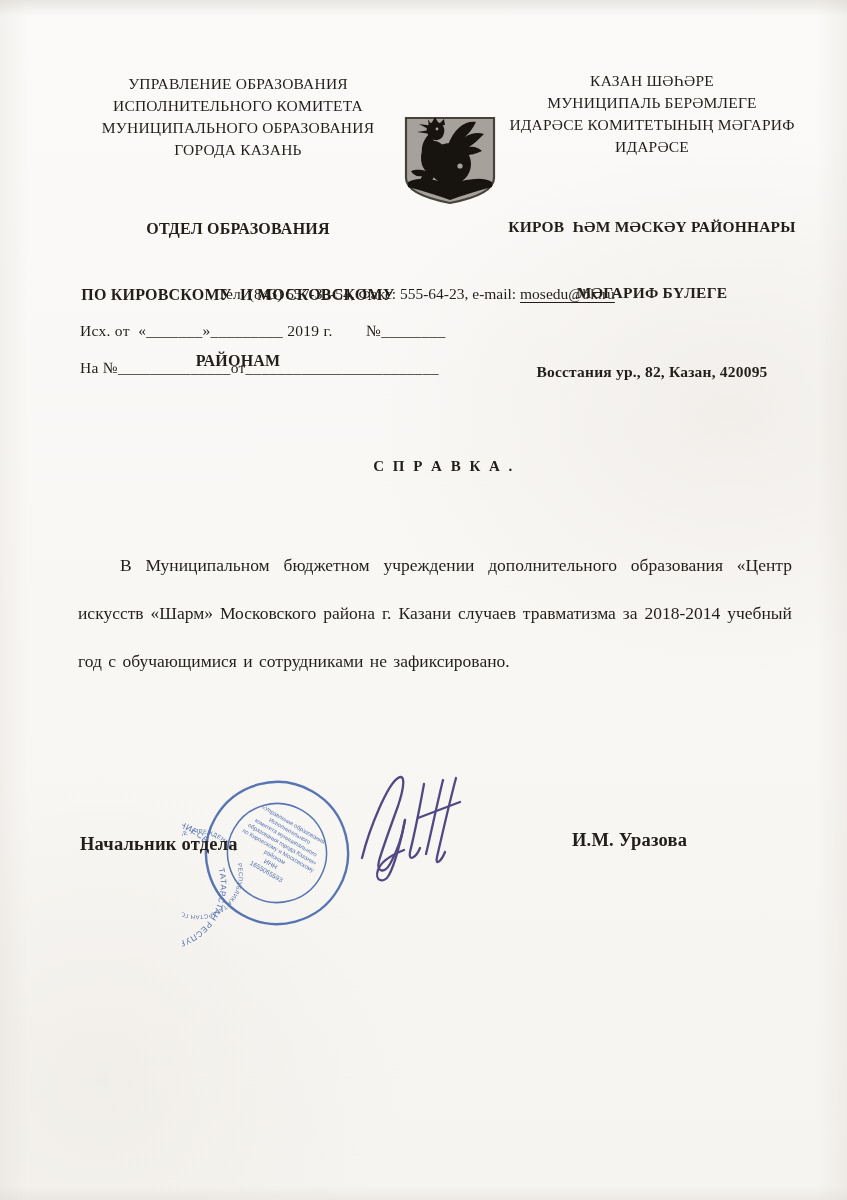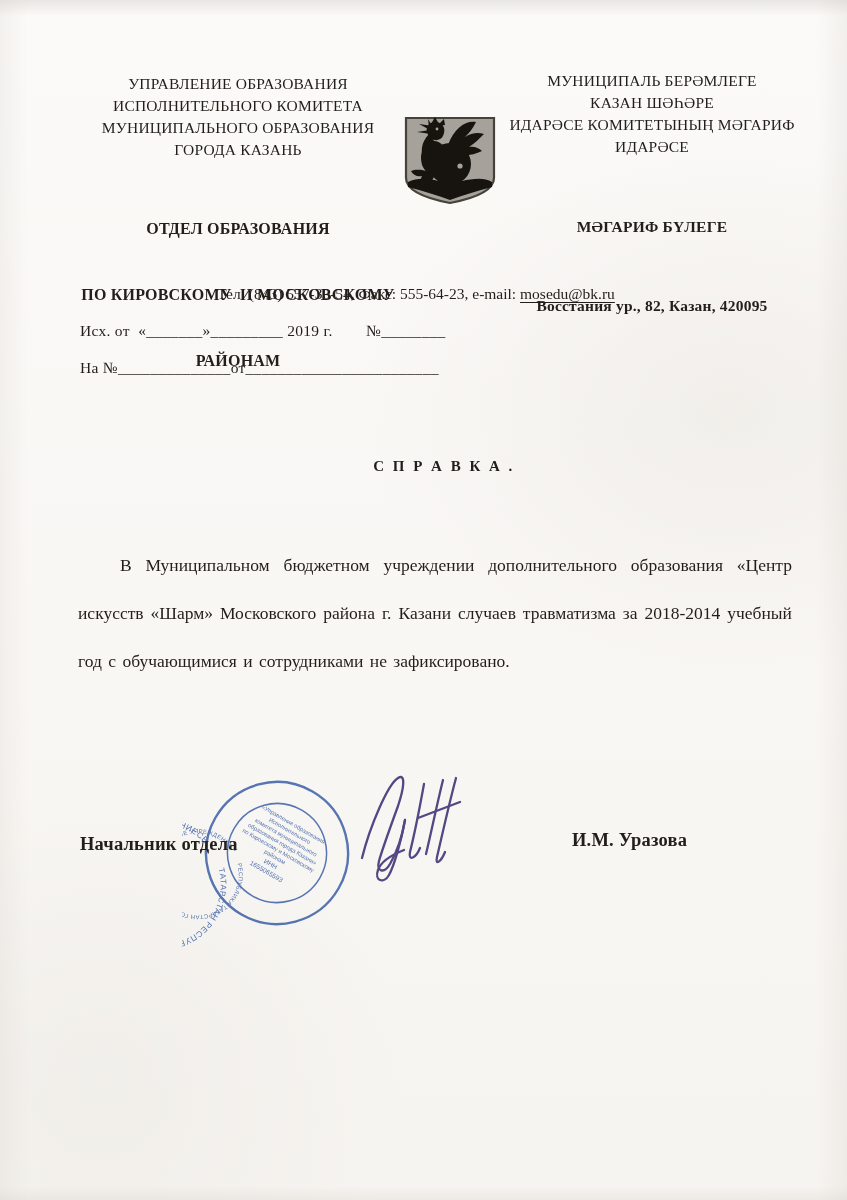--- a/index.html
+++ b/index.html
@@ -66,25 +66,26 @@
         <path d="M30,61 C25,71 16,74 9,70 C14,67 17,64 18,60 C13,61 9,59 7,55 C14,52 24,55 29,58 Z"></path>
         <path d="M36,65 L33,79 L42,80 L42,67 Z"></path>
         <path d="M52,65 L52,79 L61,79 L57,65 Z"></path>
       </g>
       <circle cx="56" cy="50" r="2.6" fill="#a6a29b"></circle>
       <circle cx="33" cy="13" r="1.4" fill="#a6a29b"></circle>
     </svg>
   </div>
 
   <div class="abs center org-block" style="left:490px;top:70px;width:324px;">
+    <div>КАЗАН ШӘҺӘРЕ</div>
     <div>МУНИЦИПАЛЬ БЕРӘМЛЕГЕ</div>
-    <div>КАЗАН ШӘҺӘРЕ</div>
     <div>ИДАРӘСЕ КОМИТЕТЫНЫҢ МӘГАРИФ</div>
     <div>ИДАРӘСЕ</div>
     <div class="dept-block" style="margin-top:14px;font-size:15.5px;">
+      <div>КИРОВ  ҺӘМ МӘСКӘҮ РАЙОННАРЫ</div>
       <div>МӘГАРИФ БҮЛЕГЕ</div>
     </div>
     <div class="addr" style="margin-top:13px;">Восстания ур., 82, Казан, 420095</div>
   </div>
 
   <div class="abs center contact-line" style="left:80px;top:285px;width:672px;">
     <span>Тел: (843) 557-30-54, Факс: 555-64-23, e-mail: </span><span class="email">mosedu@bk.ru</span>
   </div>
 
   <div class="abs ref-line" style="left:80px;top:322px;">Исх. от  «_______»_________ 2019 г.        №________</div>

